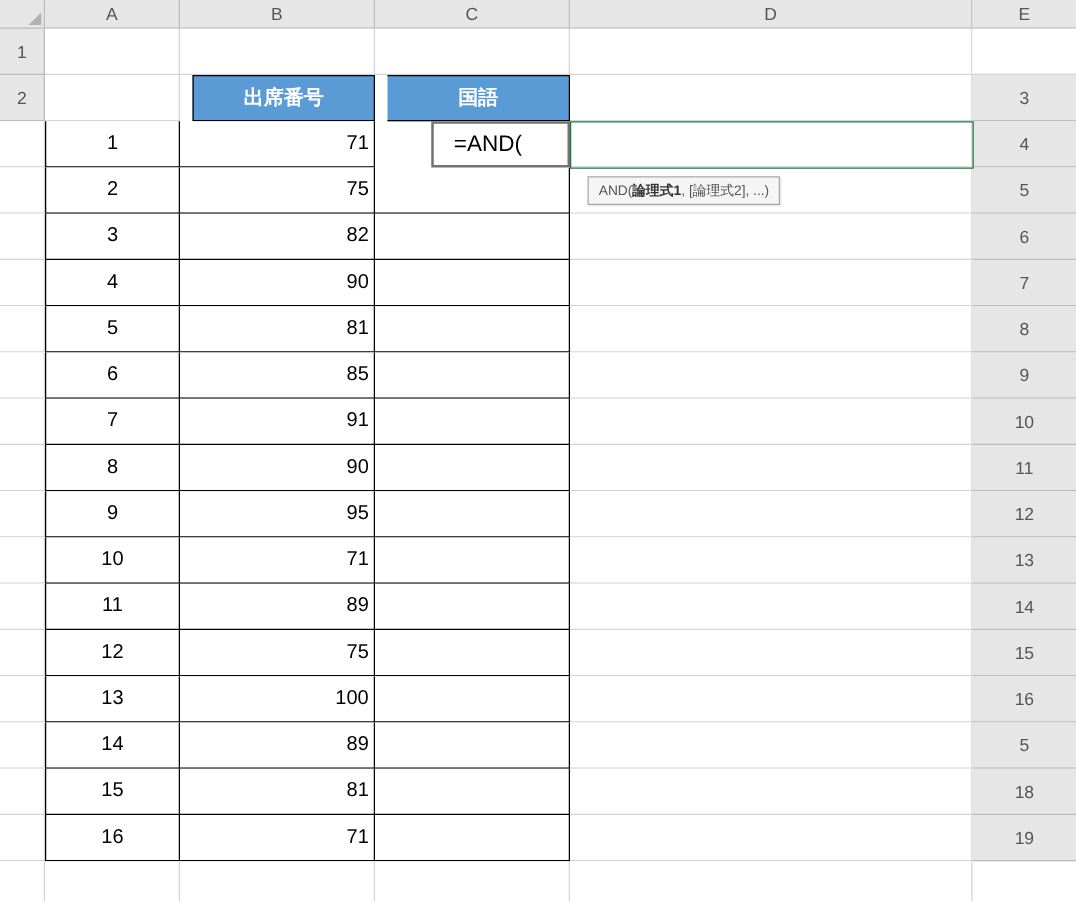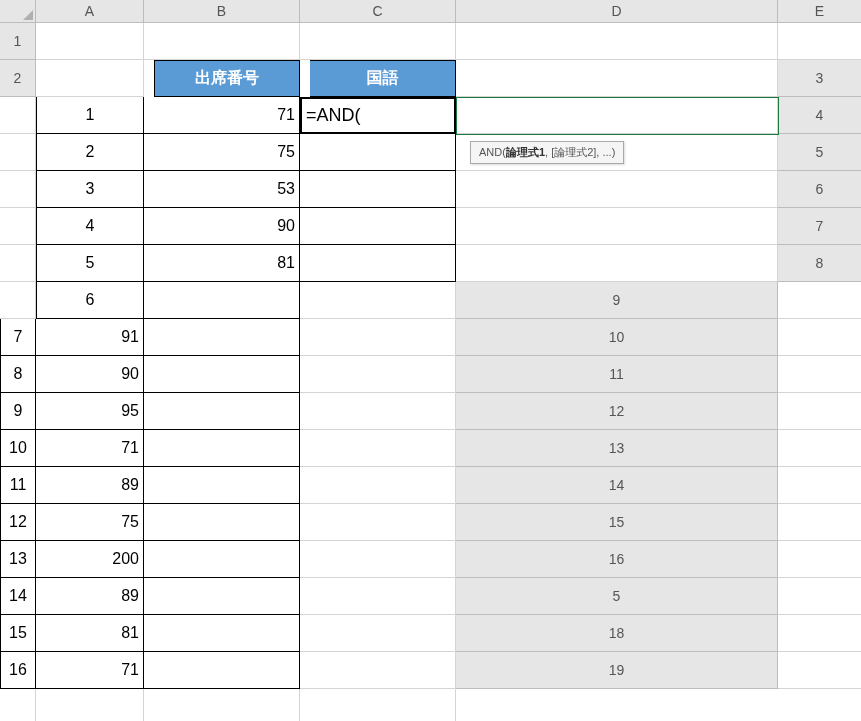--- a/index.html
+++ b/index.html
@@ -82,26 +82,27 @@
       justify-content: center;
     }
     .data-cell.first {
       border-left: 1px solid #000;
     }
     .data-cell.right-align {
       justify-content: flex-end;
       padding-right: 4px;
     }
     .formula-cell {
-      border: 2px solid #000000;
+      border: 2px solid #737373;
       justify-content: flex-start;
-      padding-left: 4px;
+      padding-left: 16px;
       font-size: 18px;
       position: relative;
       z-index: 2;
+      margin-left: 45px;
     }
     .editing-range-border {
       position: absolute;
       border: 1px solid #1a7a3e;
       pointer-events: none;
       z-index: 1;
     }
     .tooltip {
       position: absolute;
       background: #f5f5f5;
@@ -147,38 +148,39 @@
     <div class="cell "></div>
     <div class="cell row-header">4</div>
     <div class="cell "></div>
     <div class="cell data-cell first">2</div>
     <div class="cell data-cell right-align">75</div>
     <div class="cell data-cell"></div>
     <div class="cell "></div>
     <div class="cell row-header">5</div>
     <div class="cell "></div>
     <div class="cell data-cell first">3</div>
-    <div class="cell data-cell right-align">53</div>
+    <div class="cell data-cell right-align">82</div>
     <div class="cell data-cell"></div>
     <div class="cell "></div>
     <div class="cell row-header">6</div>
     <div class="cell "></div>
     <div class="cell data-cell first">4</div>
     <div class="cell data-cell right-align">90</div>
     <div class="cell data-cell"></div>
     <div class="cell "></div>
     <div class="cell row-header">7</div>
     <div class="cell "></div>
     <div class="cell data-cell first">5</div>
     <div class="cell data-cell right-align">81</div>
     <div class="cell data-cell"></div>
     <div class="cell "></div>
     <div class="cell row-header">8</div>
     <div class="cell "></div>
     <div class="cell data-cell first">6</div>
+    <div class="cell data-cell right-align">85</div>
     <div class="cell data-cell"></div>
     <div class="cell "></div>
     <div class="cell row-header">9</div>
     <div class="cell "></div>
     <div class="cell data-cell first">7</div>
     <div class="cell data-cell right-align">91</div>
     <div class="cell data-cell"></div>
     <div class="cell "></div>
     <div class="cell row-header">10</div>
     <div class="cell "></div>
@@ -206,21 +208,21 @@
     <div class="cell "></div>
     <div class="cell row-header">14</div>
     <div class="cell "></div>
     <div class="cell data-cell first">12</div>
     <div class="cell data-cell right-align">75</div>
     <div class="cell data-cell"></div>
     <div class="cell "></div>
     <div class="cell row-header">15</div>
     <div class="cell "></div>
     <div class="cell data-cell first">13</div>
-    <div class="cell data-cell right-align">200</div>
+    <div class="cell data-cell right-align">100</div>
     <div class="cell data-cell"></div>
     <div class="cell "></div>
     <div class="cell row-header">16</div>
     <div class="cell "></div>
     <div class="cell data-cell first">14</div>
     <div class="cell data-cell right-align">89</div>
     <div class="cell data-cell"></div>
     <div class="cell "></div>
     <div class="cell row-header">5</div>
     <div class="cell "></div>

